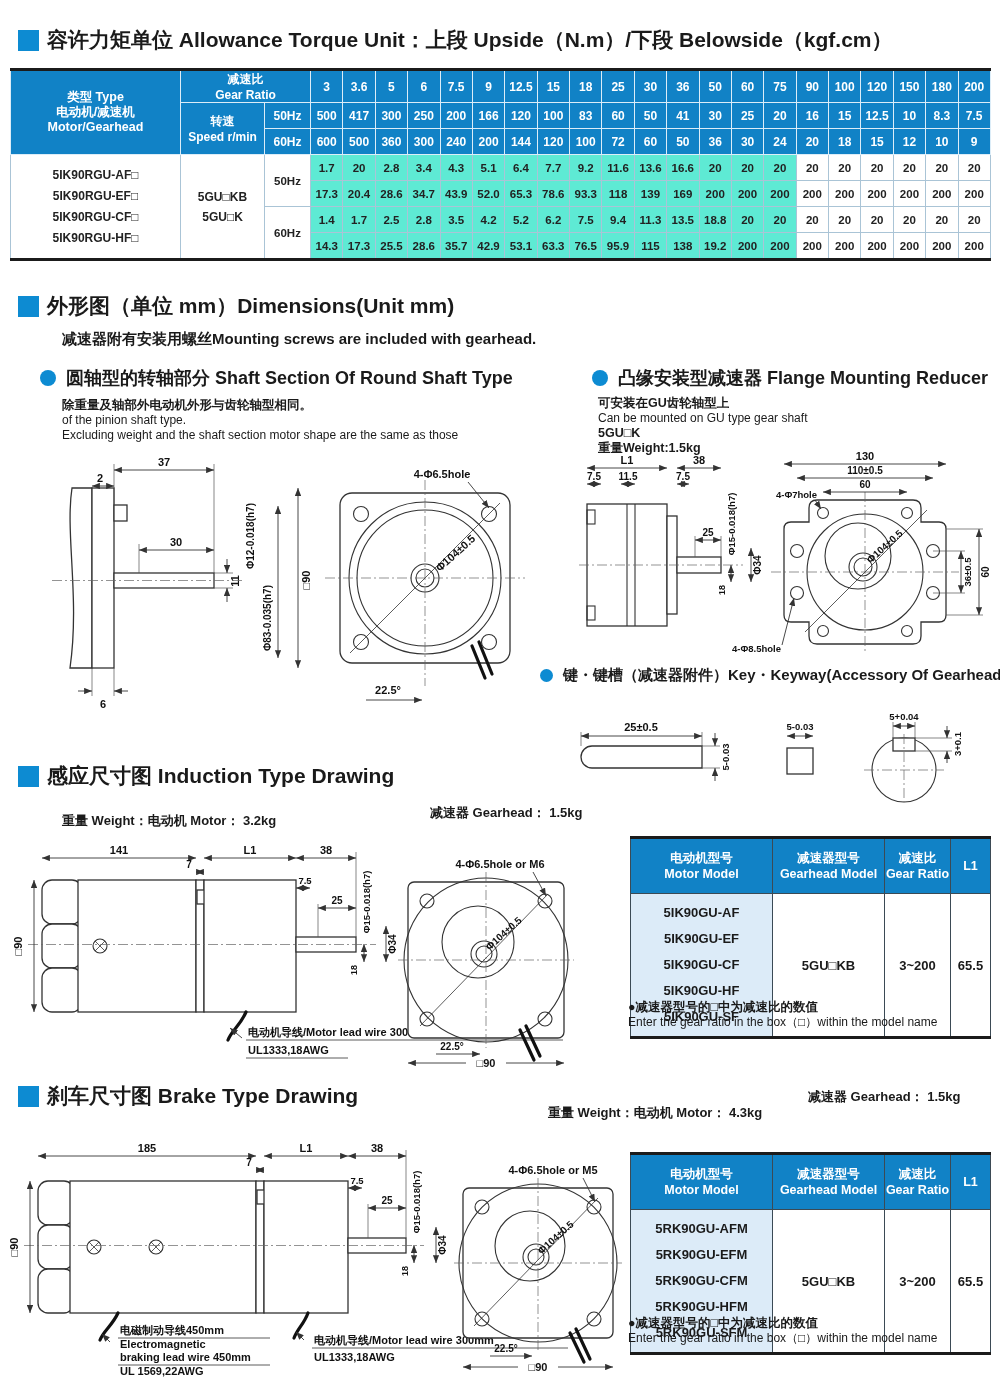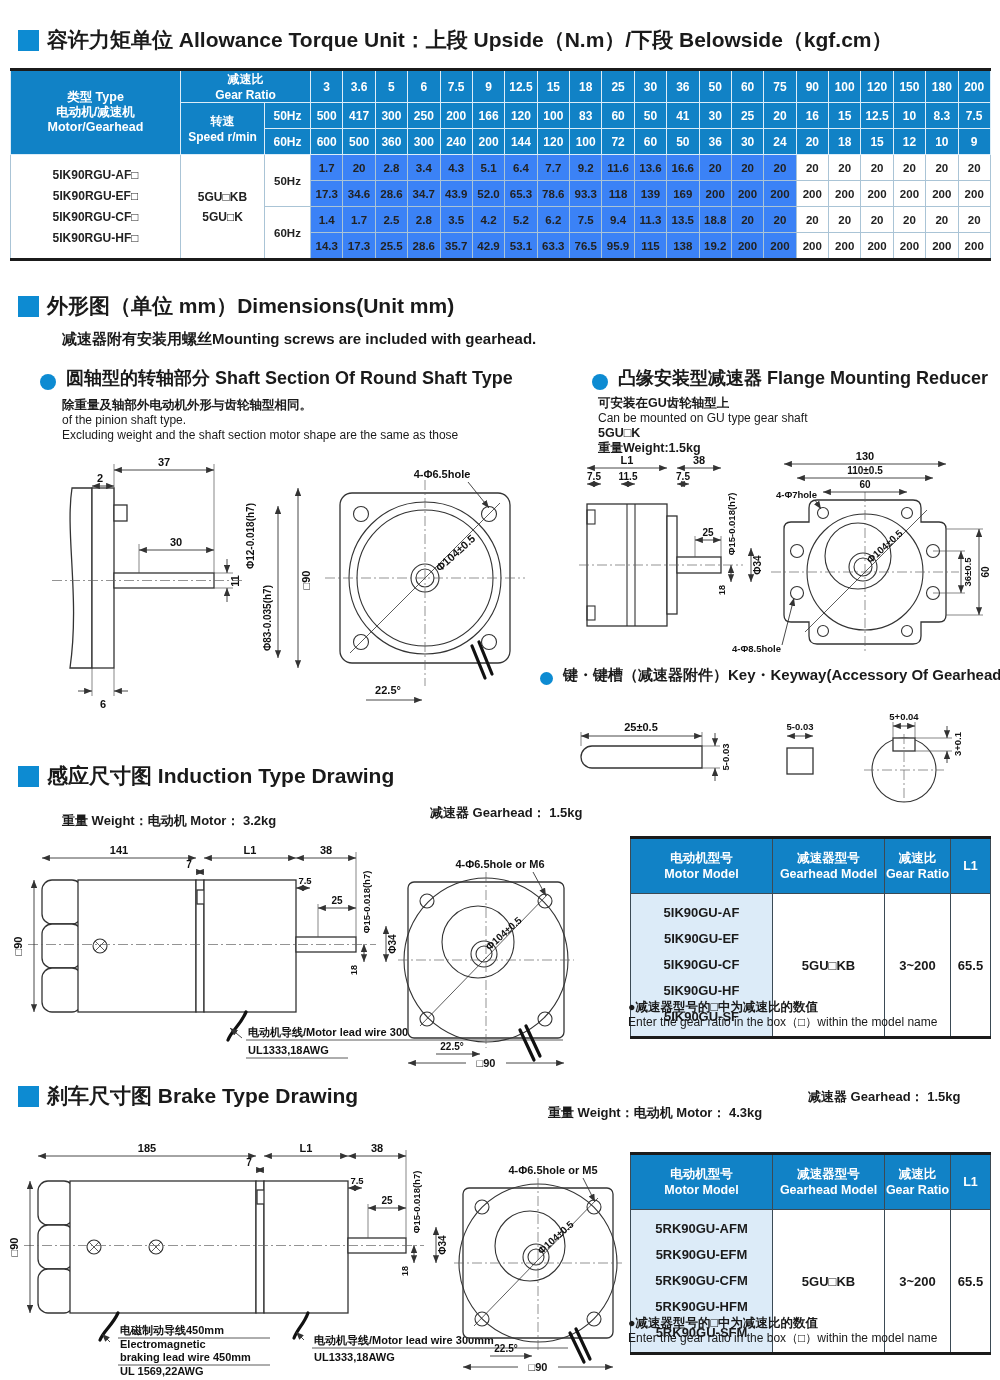--- a/index.html
+++ b/index.html
@@ -2,34 +2,34 @@
 <html><head>
 <meta charset="utf-8">
 <style>
   html,body{margin:0;padding:0;background:#fff;}
   .page{position:relative;width:1000px;height:1380px;background:#fff;overflow:hidden;
         font-family:"Liberation Sans","DejaVu Sans",sans-serif;color:#1a1a1a;}
   .abs{position:absolute;}
   
   .h1{display:flex;align-items:center;gap:8px;font-size:21px;font-weight:bold;white-space:nowrap;}
   .sq{width:21px;height:21px;background:#0d8bd2;flex:0 0 auto;}
-  .h2{display:flex;align-items:flex-end;gap:10px;font-size:18px;font-weight:bold;white-space:nowrap;}
+  .h2{display:flex;align-items:center;gap:10px;font-size:18px;font-weight:bold;white-space:nowrap;}
   .dot{width:16px;height:16px;border-radius:50%;background:#0d8bd2;flex:0 0 auto;}
   .sub{font-size:15px;font-weight:bold;}
   .note{font-size:12px;line-height:15px;}
   .note .zh{font-weight:bold;font-size:12.5px;}
   .wt{font-size:13px;font-weight:bold;}
   
   table.torque{table-layout:fixed;border-collapse:collapse;width:980px;
                border-top:3px solid #1b1b1b;border-bottom:3px solid #1b1b1b;}
   table.torque td{height:25px;padding:0;text-align:center;vertical-align:middle;
                   font-size:11.5px;font-weight:bold;color:#222;background:#fff;
                   border:1px solid #aac4d6;overflow:hidden;}
   table.torque tr.hdr td{background:#1182c6;color:#fff;border:1px solid #dcedf8;font-size:12px;}
-  table.torque td.shaded{background:#3b82f6;}
+  table.torque td.shaded{background:#5eead4;}
   table.torque td.hcol1 div{line-height:15px;font-size:12.5px;}
   table.torque td.models div{line-height:21px;font-size:12px;}
   table.torque td.ghd div{line-height:20px;font-size:12px;}
   
   table.spec{table-layout:fixed;border-collapse:collapse;width:360px;
              border-top:3px solid #1b1b1b;border-bottom:3px solid #1b1b1b;border-radius:19px;}
   table.spec th{background:#1182c6;color:#fff;font-size:12.5px;font-weight:bold;
                 height:50px;padding:2px 0;border:1.5px solid #3b4a55;line-height:16px;}
   table.spec td{border:1.5px solid #3b4a55;text-align:center;vertical-align:middle;
                 font-size:13px;font-weight:bold;background:#fff;}
@@ -176,21 +176,21 @@
           <td class="shaded">20</td>
           <td>20</td>
           <td>20</td>
           <td>20</td>
           <td>20</td>
           <td>20</td>
           <td>20</td>
         </tr>
       <tr>
           <td class="shaded">17.3</td>
-          <td class="shaded">34.6</td>
+          <td class="shaded">20.4</td>
           <td class="shaded">28.6</td>
           <td class="shaded">34.7</td>
           <td class="shaded">43.9</td>
           <td class="shaded">52.0</td>
           <td class="shaded">65.3</td>
           <td class="shaded">78.6</td>
           <td class="shaded">93.3</td>
           <td class="shaded">118</td>
           <td class="shaded">139</td>
           <td class="shaded">169</td>

